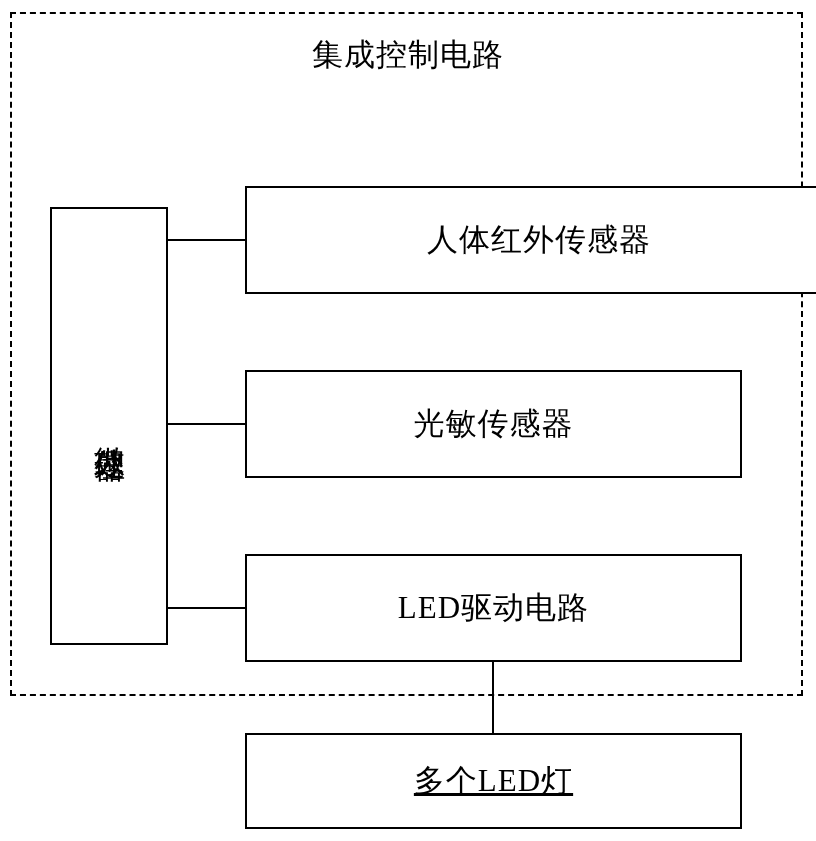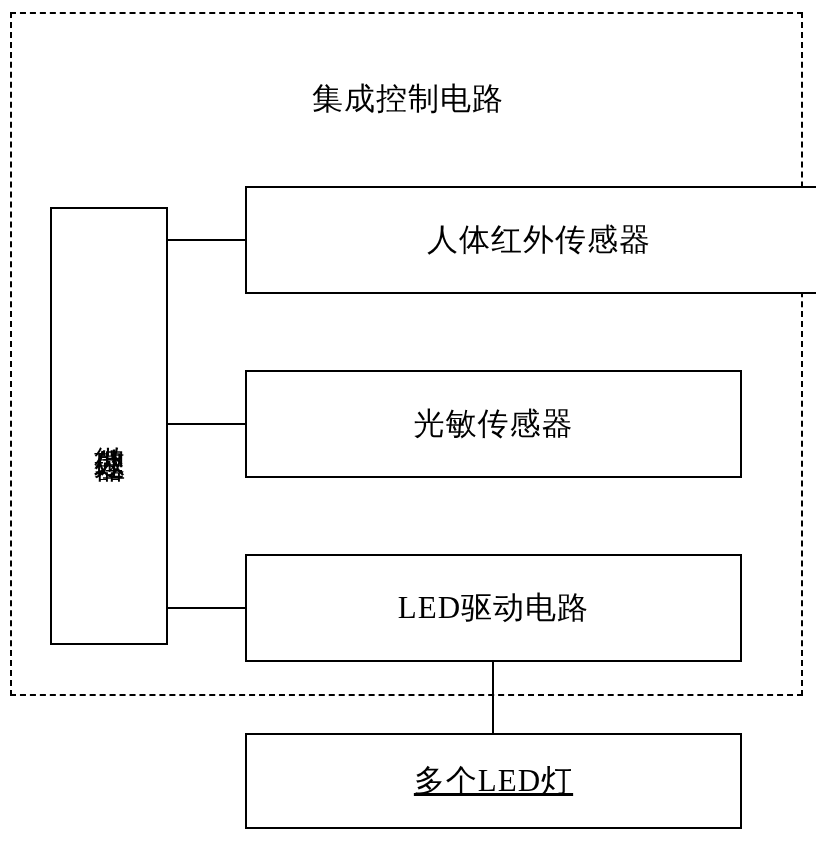--- a/index.html
+++ b/index.html
@@ -38,21 +38,20 @@
     background: transparent;
     box-sizing: border-box;
   }
   .title {
     position: absolute;
     width: 100%;
     text-align: center;
     font-size: 31px;
     letter-spacing: 1px;
     white-space: nowrap;
-    margin-top: 44px;
   }
   .vert-label {
     writing-mode: vertical-rl;
     text-orientation: upright;
     font-size: 31px;
     line-height: 1.12;
     letter-spacing: 2px;
   }
   .box-label {
     font-size: 31px;

